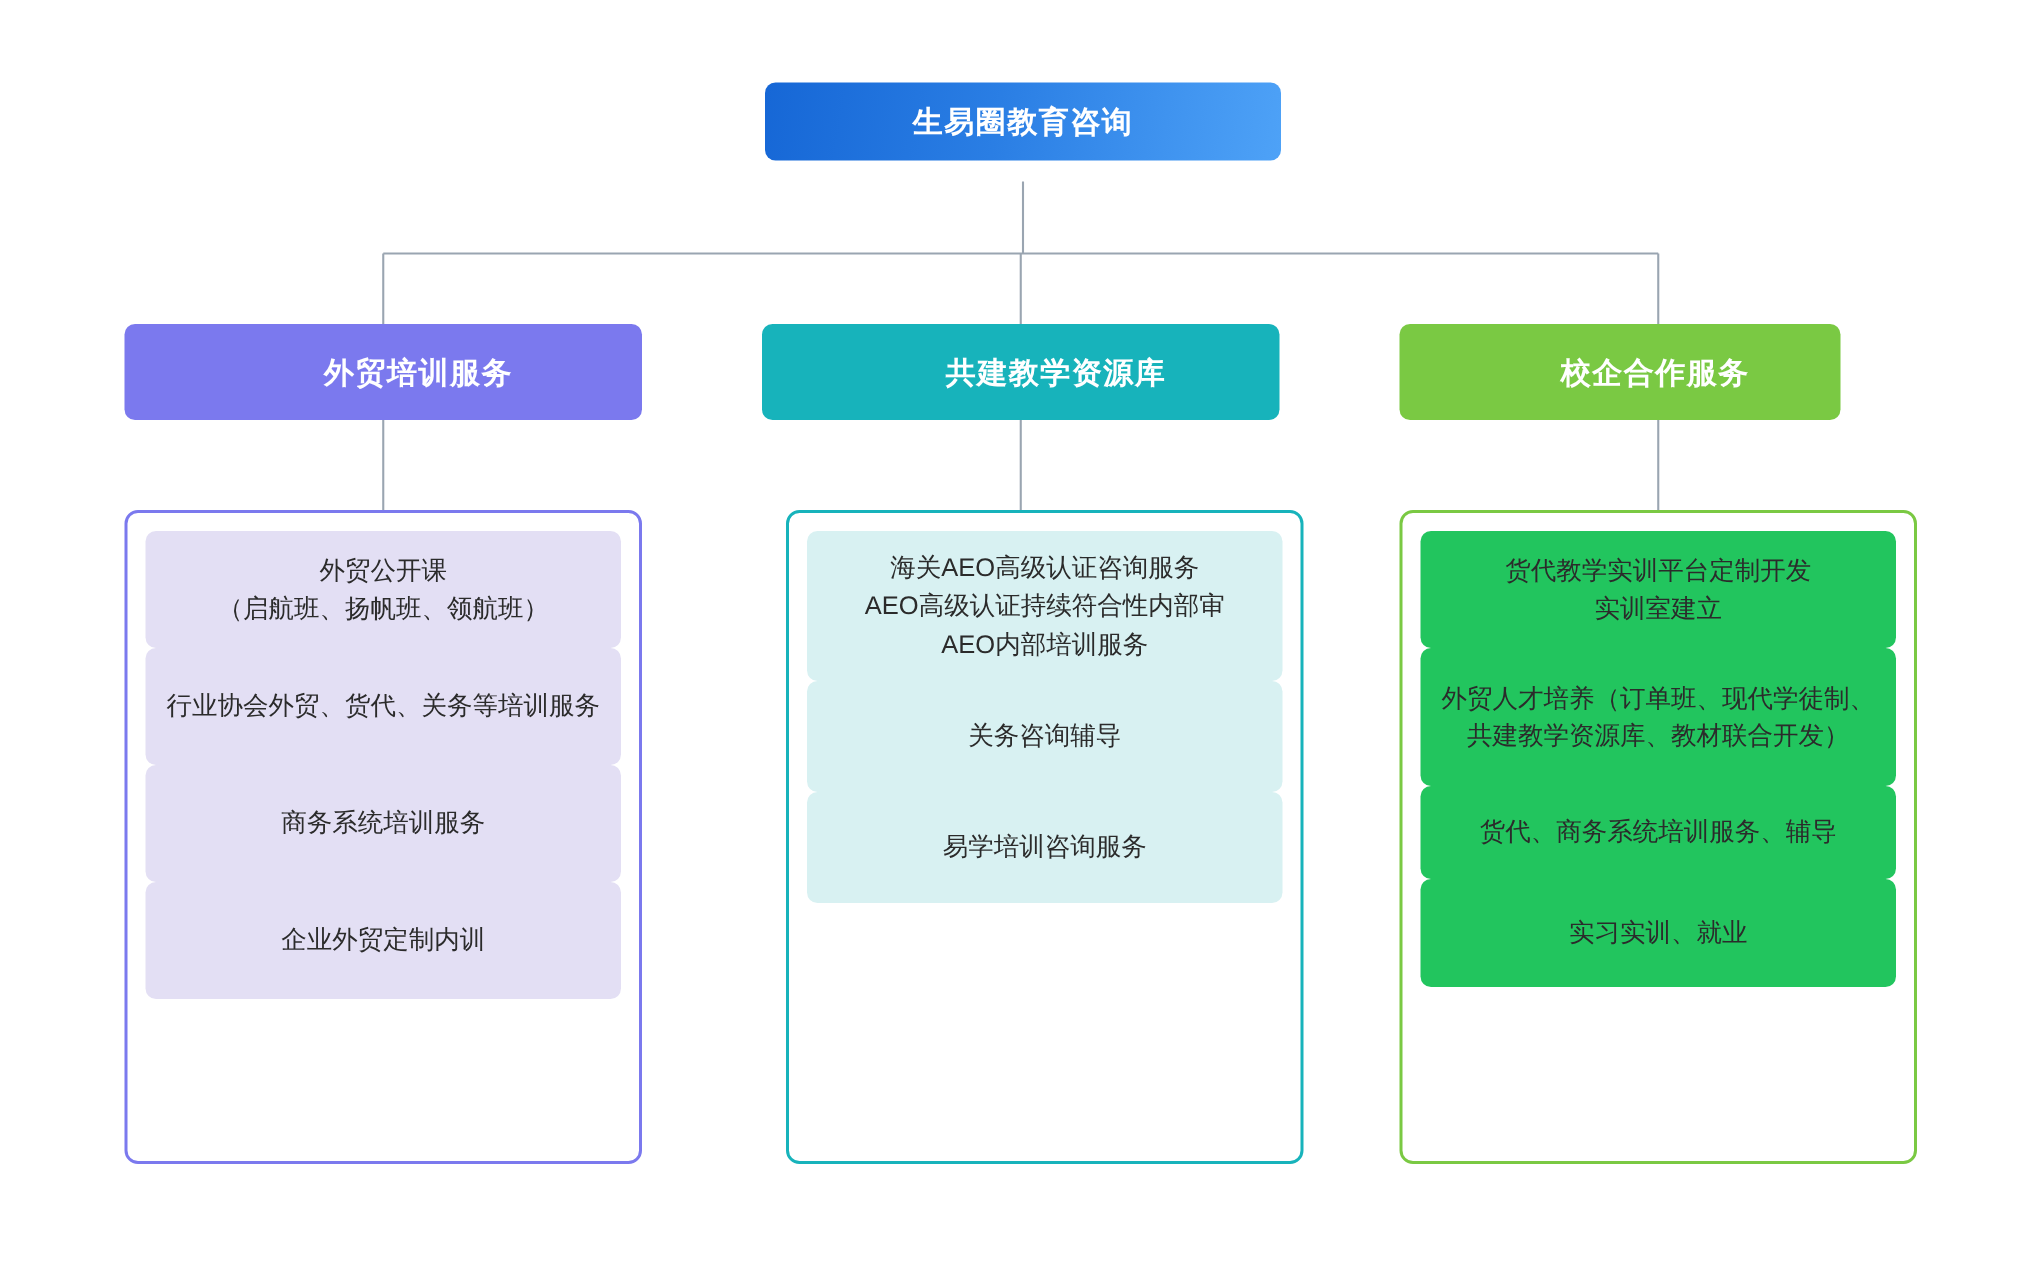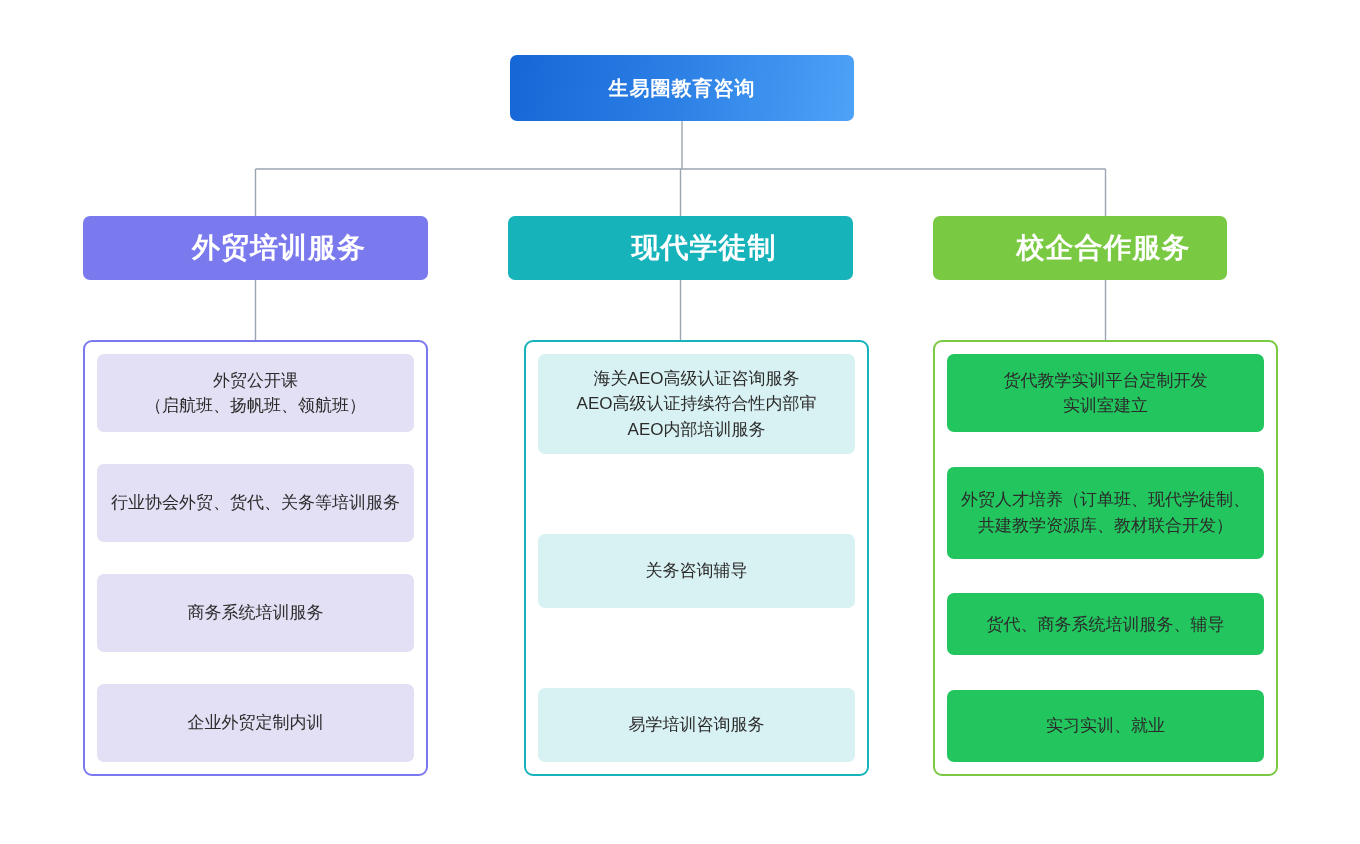--- a/index.html
+++ b/index.html
@@ -31,41 +31,41 @@
     height: 844px;
     pointer-events: none;
   }
 
   
   .root-node {
     position: absolute;
     left: 510px;
     top: 55px;
     width: 344px;
-    height: 66px;
+    height: 52px;
     border-radius: 7px;
     background: linear-gradient(100deg, #1667d6 0%, #2a7ee4 45%, #4ea2f7 100%);
     color: #ffffff;
     font-size: 20px;
     font-weight: bold;
     letter-spacing: 1px;
     display: flex;
     align-items: center;
     justify-content: center;
     box-sizing: border-box;
   }
 
   
   .branch-header {
     position: absolute;
     top: 216px;
     height: 64px;
     border-radius: 7px;
     color: #ffffff;
-    font-size: 28px;
+    font-size: 20px;
     font-weight: bold;
     letter-spacing: 1px;
     display: flex;
     align-items: center;
     justify-content: center;
     box-sizing: border-box;
     padding-left: 47px;
   }
   .branch-header.col-0 { left: 83px;  width: 345px; background: #7b79ee; }
   .branch-header.col-1 { left: 508px; width: 345px; background: #17b3bb; }
@@ -76,21 +76,21 @@
     position: absolute;
     top: 340px;
     height: 436px;
     border-radius: 9px;
     border: 2px solid transparent;
     box-sizing: border-box;
     background: #ffffff;
     padding: 12px 12px;
     display: flex;
     flex-direction: column;
-    justify-content: space-between;
+    justify-content: flex-start;
   }
   .branch-box.col-0 { left: 83px;  width: 345px; border-color: #7b79ee; }
   .branch-box.col-1 { left: 524px; width: 345px; border-color: #17b3bb; }
   .branch-box.col-2 { left: 933px; width: 345px; border-color: #7ac943; }
 
   
   .leaf-card {
     border-radius: 7px;
     box-sizing: border-box;
     display: flex;
@@ -136,21 +136,21 @@
 
     <line x1="255.5" y1="280" x2="255.5" y2="340" stroke="#9aa5b1" stroke-width="1.4"></line>
     <line x1="680.5" y1="280" x2="680.5" y2="340" stroke="#9aa5b1" stroke-width="1.4"></line>
     <line x1="1105.5" y1="280" x2="1105.5" y2="340" stroke="#9aa5b1" stroke-width="1.4"></line>
   </svg>
 
   <div class="root-node">生易圈教育咨询</div>
 
   <div class="branch-header col-0">外贸培训服务</div>
 
-  <div class="branch-header col-1">现代学徒制</div>
+  <div class="branch-header col-1">共建教学资源库</div>
 
   <div class="branch-header col-2">校企合作服务</div>
 
   <div class="branch-box col-0">
     <div class="leaf-card h-a">外贸公开课
 （启航班、扬帆班、领航班）</div>
     <div class="leaf-card h-b">行业协会外贸、货代、关务等培训服务</div>
     <div class="leaf-card h-b">商务系统培训服务</div>
     <div class="leaf-card h-b">企业外贸定制内训</div>
   </div>

